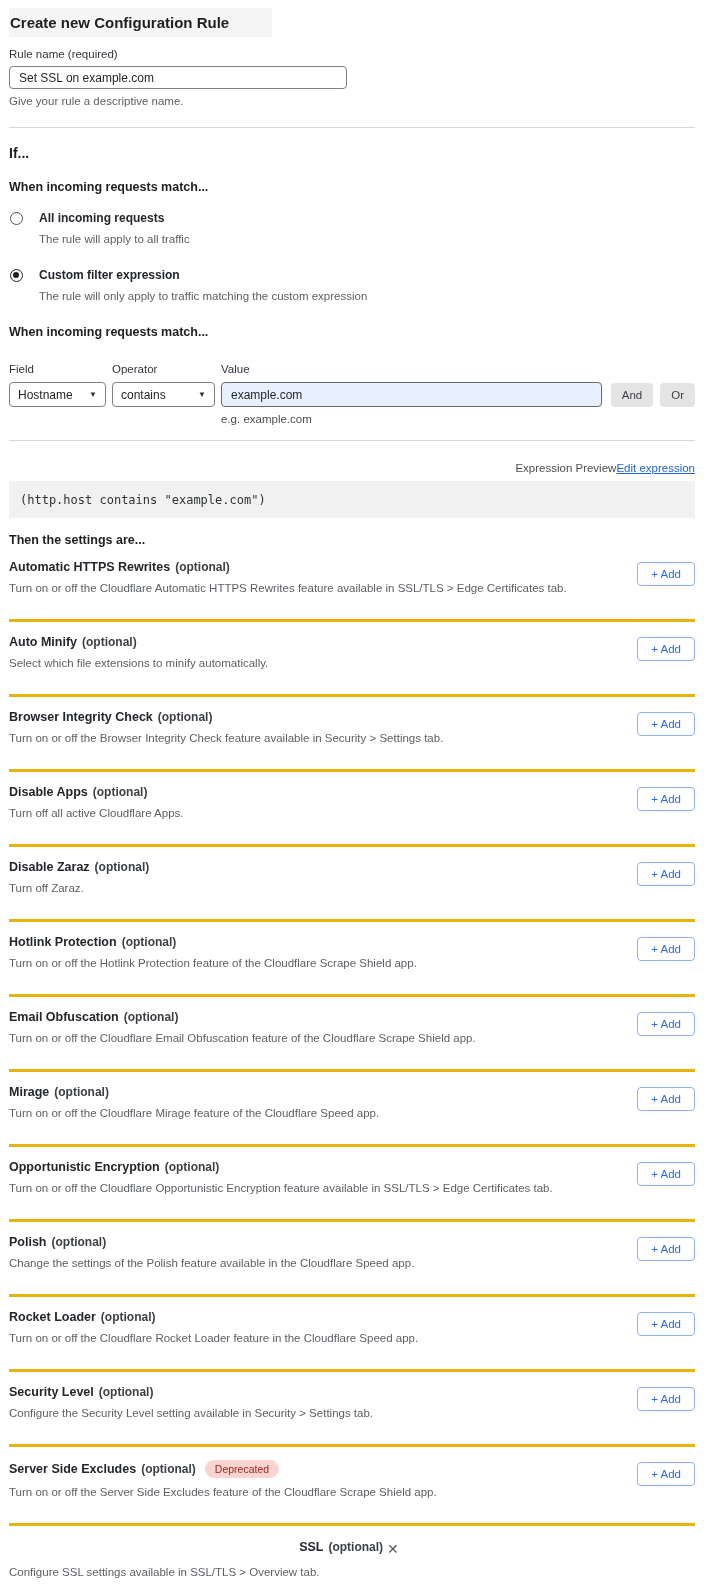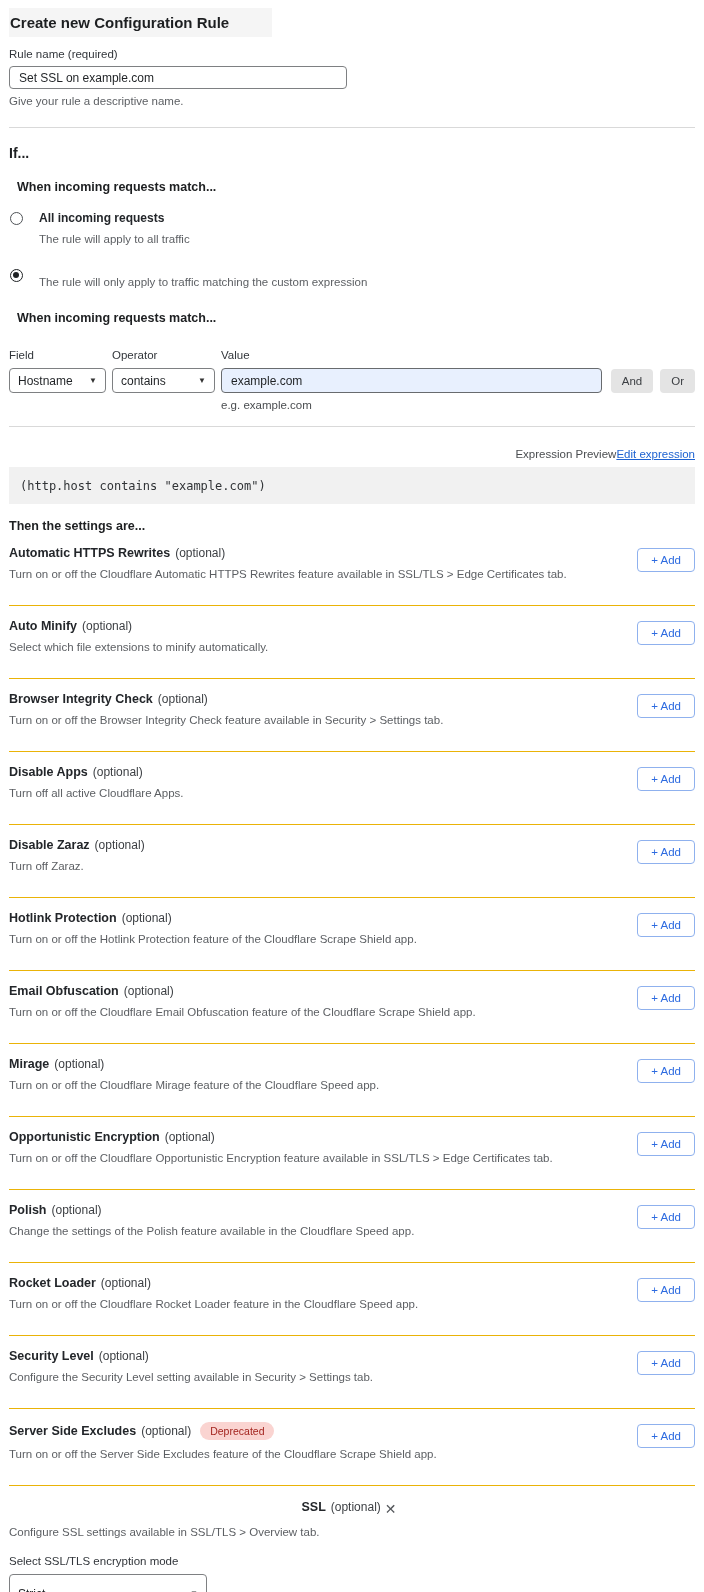--- a/index.html
+++ b/index.html
@@ -22,21 +22,21 @@
 
   .text-input {
     width: 338px; height: 23px; border: 1px solid #7e8082; border-radius: 4px;
     font-family: inherit; font-size: 12px; color: #1f2225; padding: 0 9px; background: #fff;
   }
 
   .divider { border: none; border-top: 1px solid #d9d9d9; margin: 0; }
   .divider.top { margin-top: 20px; }
 
   .if-heading { font-size: 14px; font-weight: bold; margin: 17px 0 19px; color: #1d1f21; }
-  .match-heading { font-size: 12.5px; font-weight: bold; color: #1d1f21; margin-left: 8px; }
+  .match-heading { font-size: 12.5px; font-weight: bold; color: #1d1f21; }
 
   .radio-group { margin-top: 17px; }
   .radio-option { display: flex; margin-bottom: 23px; cursor: pointer; }
   .radio-circle {
     width: 13px; height: 13px; border: 1.5px solid #4f5357; border-radius: 50%;
     margin: 1px 0 0 1px; flex: 0 0 13px; position: relative; background: #fff;
   }
   .radio-option.checked .radio-circle { border-color: #1f2225; }
   .radio-option.checked .radio-circle::after {
     content: ""; position: absolute; left: 2px; top: 2px; width: 6px; height: 6px;
@@ -80,27 +80,27 @@
   }
   .expr-box {
     margin-top: 7px; height: 37px; background: #f1f1f1; display: flex; align-items: center;
     padding: 0 11px; font-family: "DejaVu Sans Mono", "Liberation Mono", monospace;
     font-size: 12px; color: #303336;
   }
 
   .then-heading { font-size: 12.5px; font-weight: bold; color: #1d1f21; margin-top: 15px; }
 
   .setting-row {
-    padding: 13px 0 25px 0; border-bottom: 1px solid #eab308;
+    padding: 13px 0 25px 0; border-bottom: 3px solid #eab308;
     display: flex; justify-content: space-between; gap: 46px;
   }
   .setting-texts { flex: 1; }
   .setting-title-line { display: flex; align-items: center; }
   .setting-title { font-size: 12.5px; font-weight: bold; color: #23262a; }
-  .optional { font-size: 12px; font-weight: normal; color: #3c3f43; margin-left: 5px; }
+  .optional { font-size: 12px; font-weight: bold; color: #3c3f43; margin-left: 5px; }
   .setting-desc { font-size: 11.5px; color: #5c5f63; margin-top: 8px; }
   .add-btn {
     flex: 0 0 auto; align-self: flex-start; margin-top: 2px;
     background: #fff; border: 1px solid #8fb1ee; border-radius: 4px;
     color: #2d6be0; font-family: inherit; font-size: 11.5px;
     padding: 5px 13px; cursor: pointer;
   }
   .dep-badge {
     margin-left: 9px; background: #fad4d1; color: #a3251f;
     font-size: 10.5px; padding: 3px 10px; border-radius: 10px;
@@ -138,20 +138,21 @@
     <div class="radio-option">
       <span class="radio-circle"></span>
       <span class="radio-texts">
         <div class="radio-label">All incoming requests</div>
         <div class="radio-desc">The rule will apply to all traffic</div>
       </span>
     </div>
     <div class="radio-option checked">
       <span class="radio-circle"></span>
       <span class="radio-texts">
+        <div class="radio-label">Custom filter expression</div>
         <div class="radio-desc">The rule will only apply to traffic matching the custom expression</div>
       </span>
     </div>
   </div>
 
   <div class="match-heading">When incoming requests match...</div>
 
   <div class="builder">
     <div class="builder-labels">
       <span class="lbl-field">Field</span>

